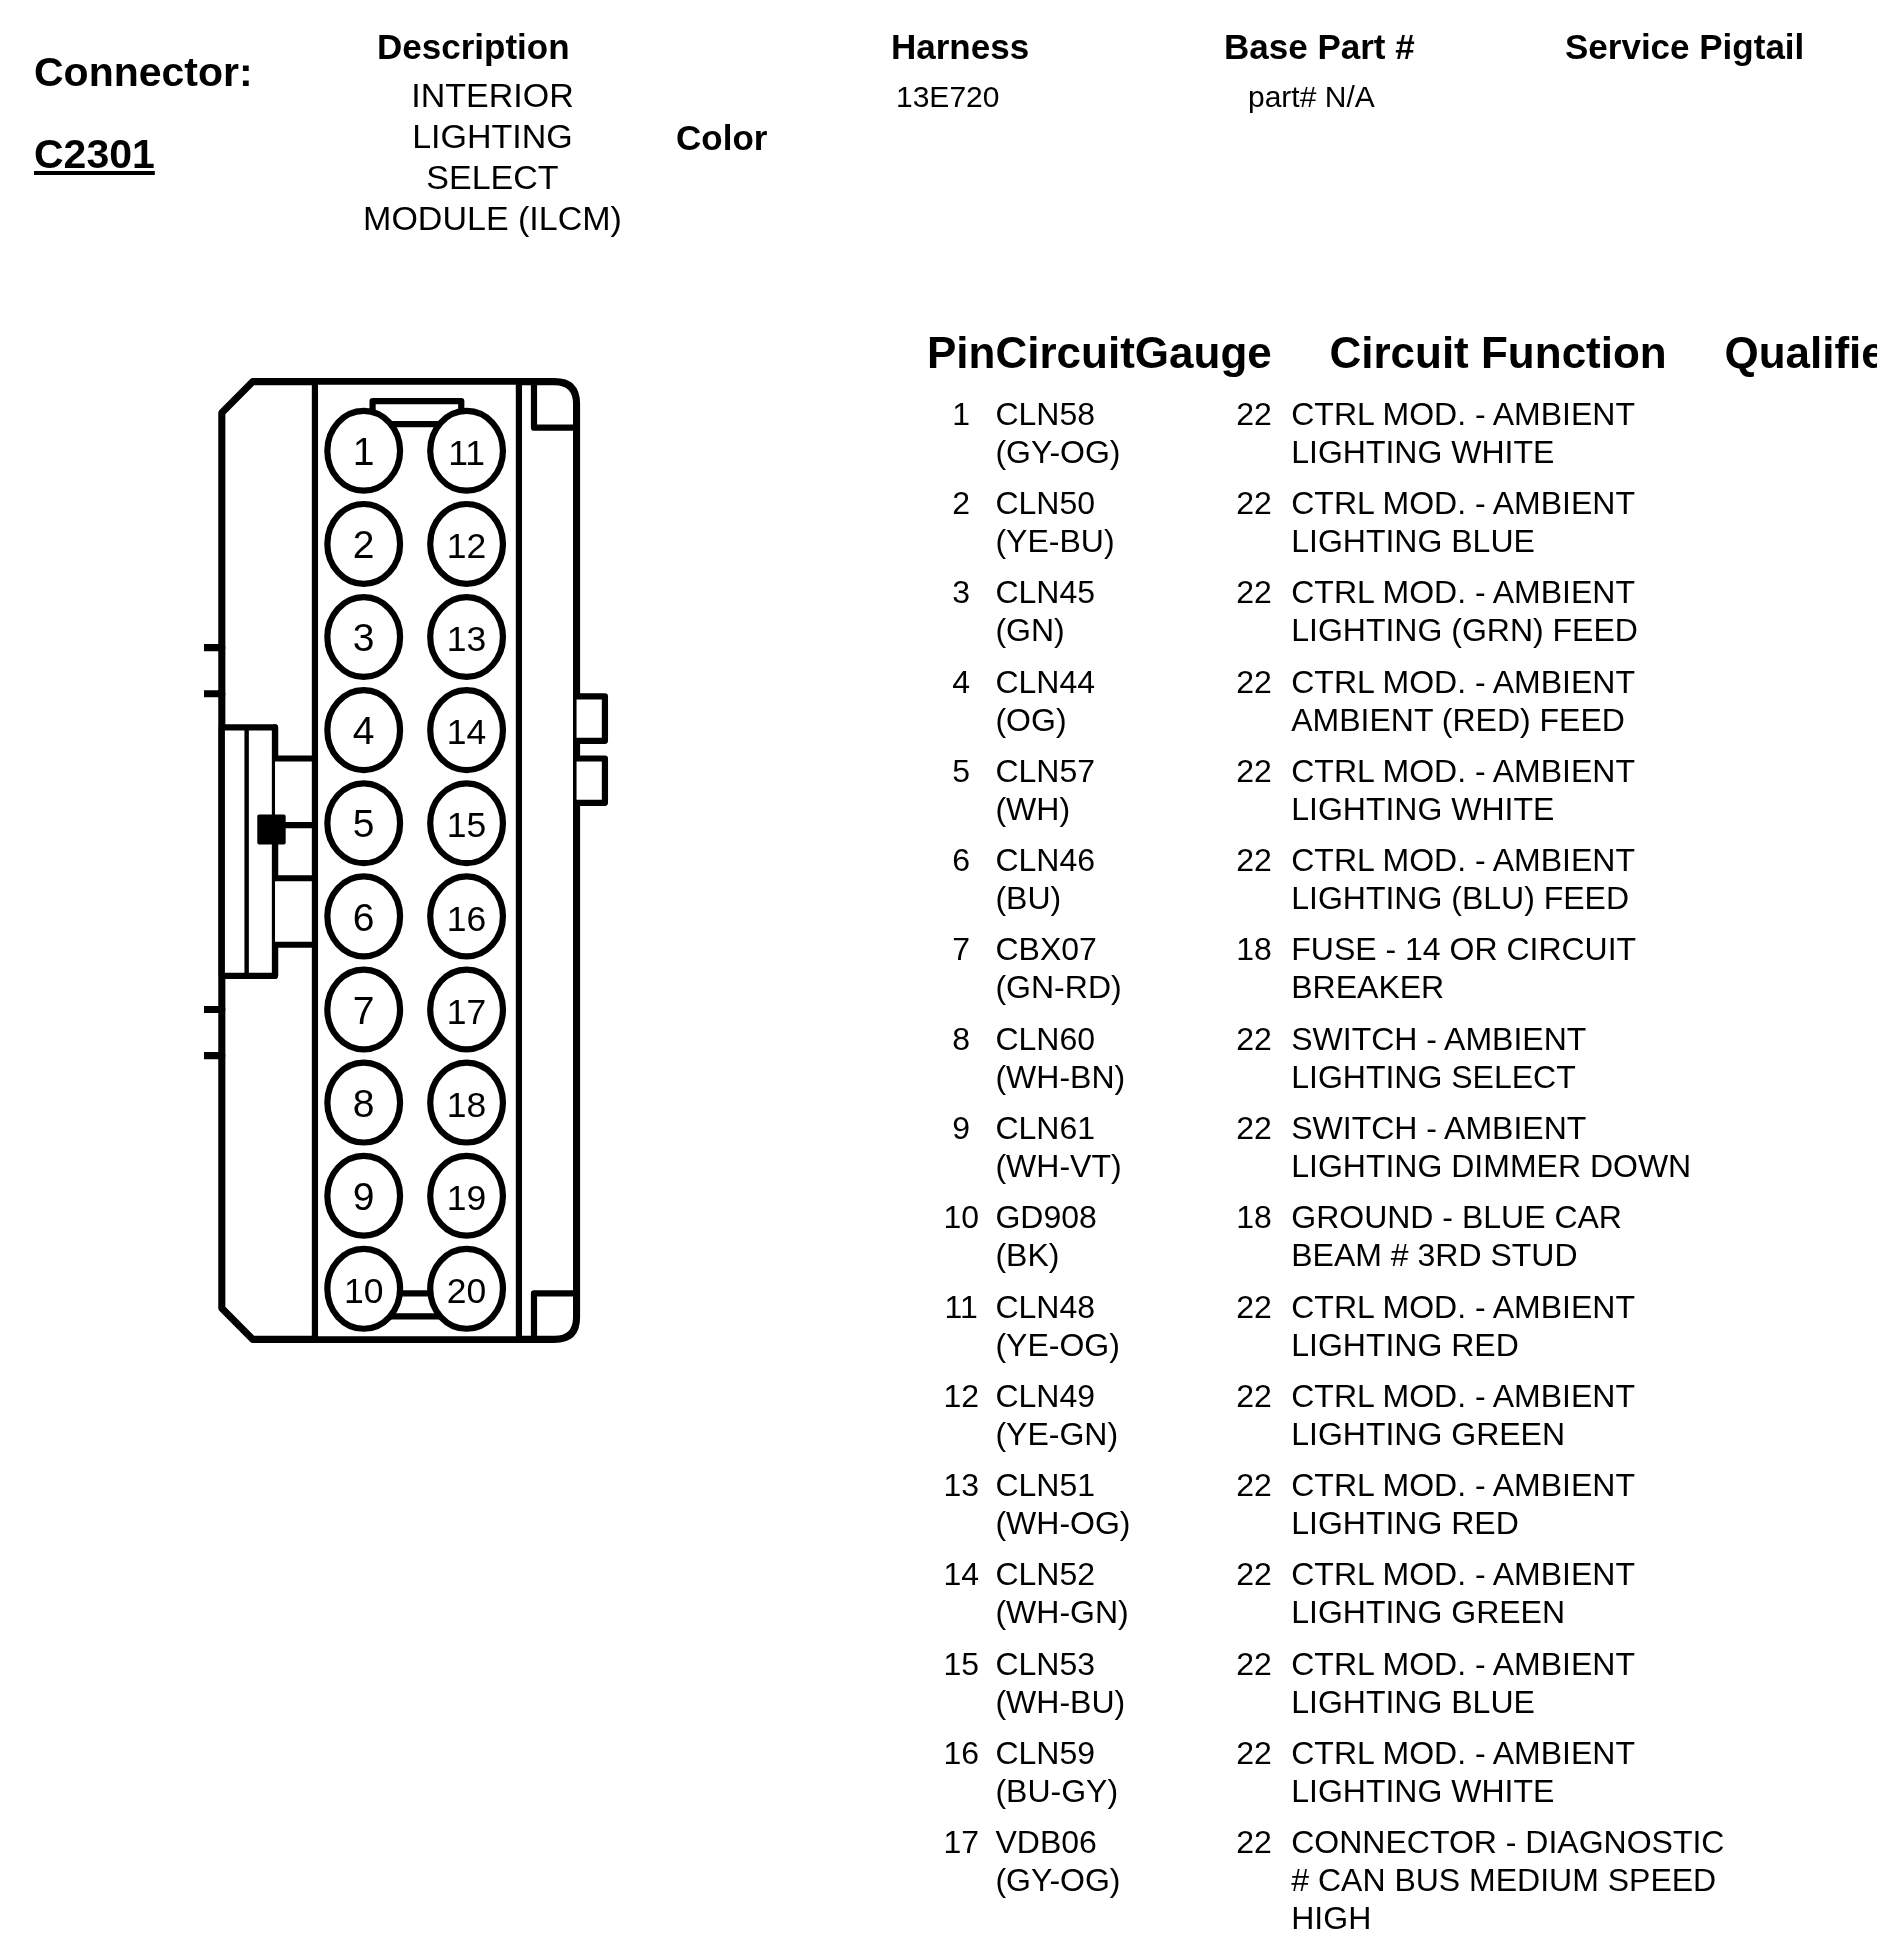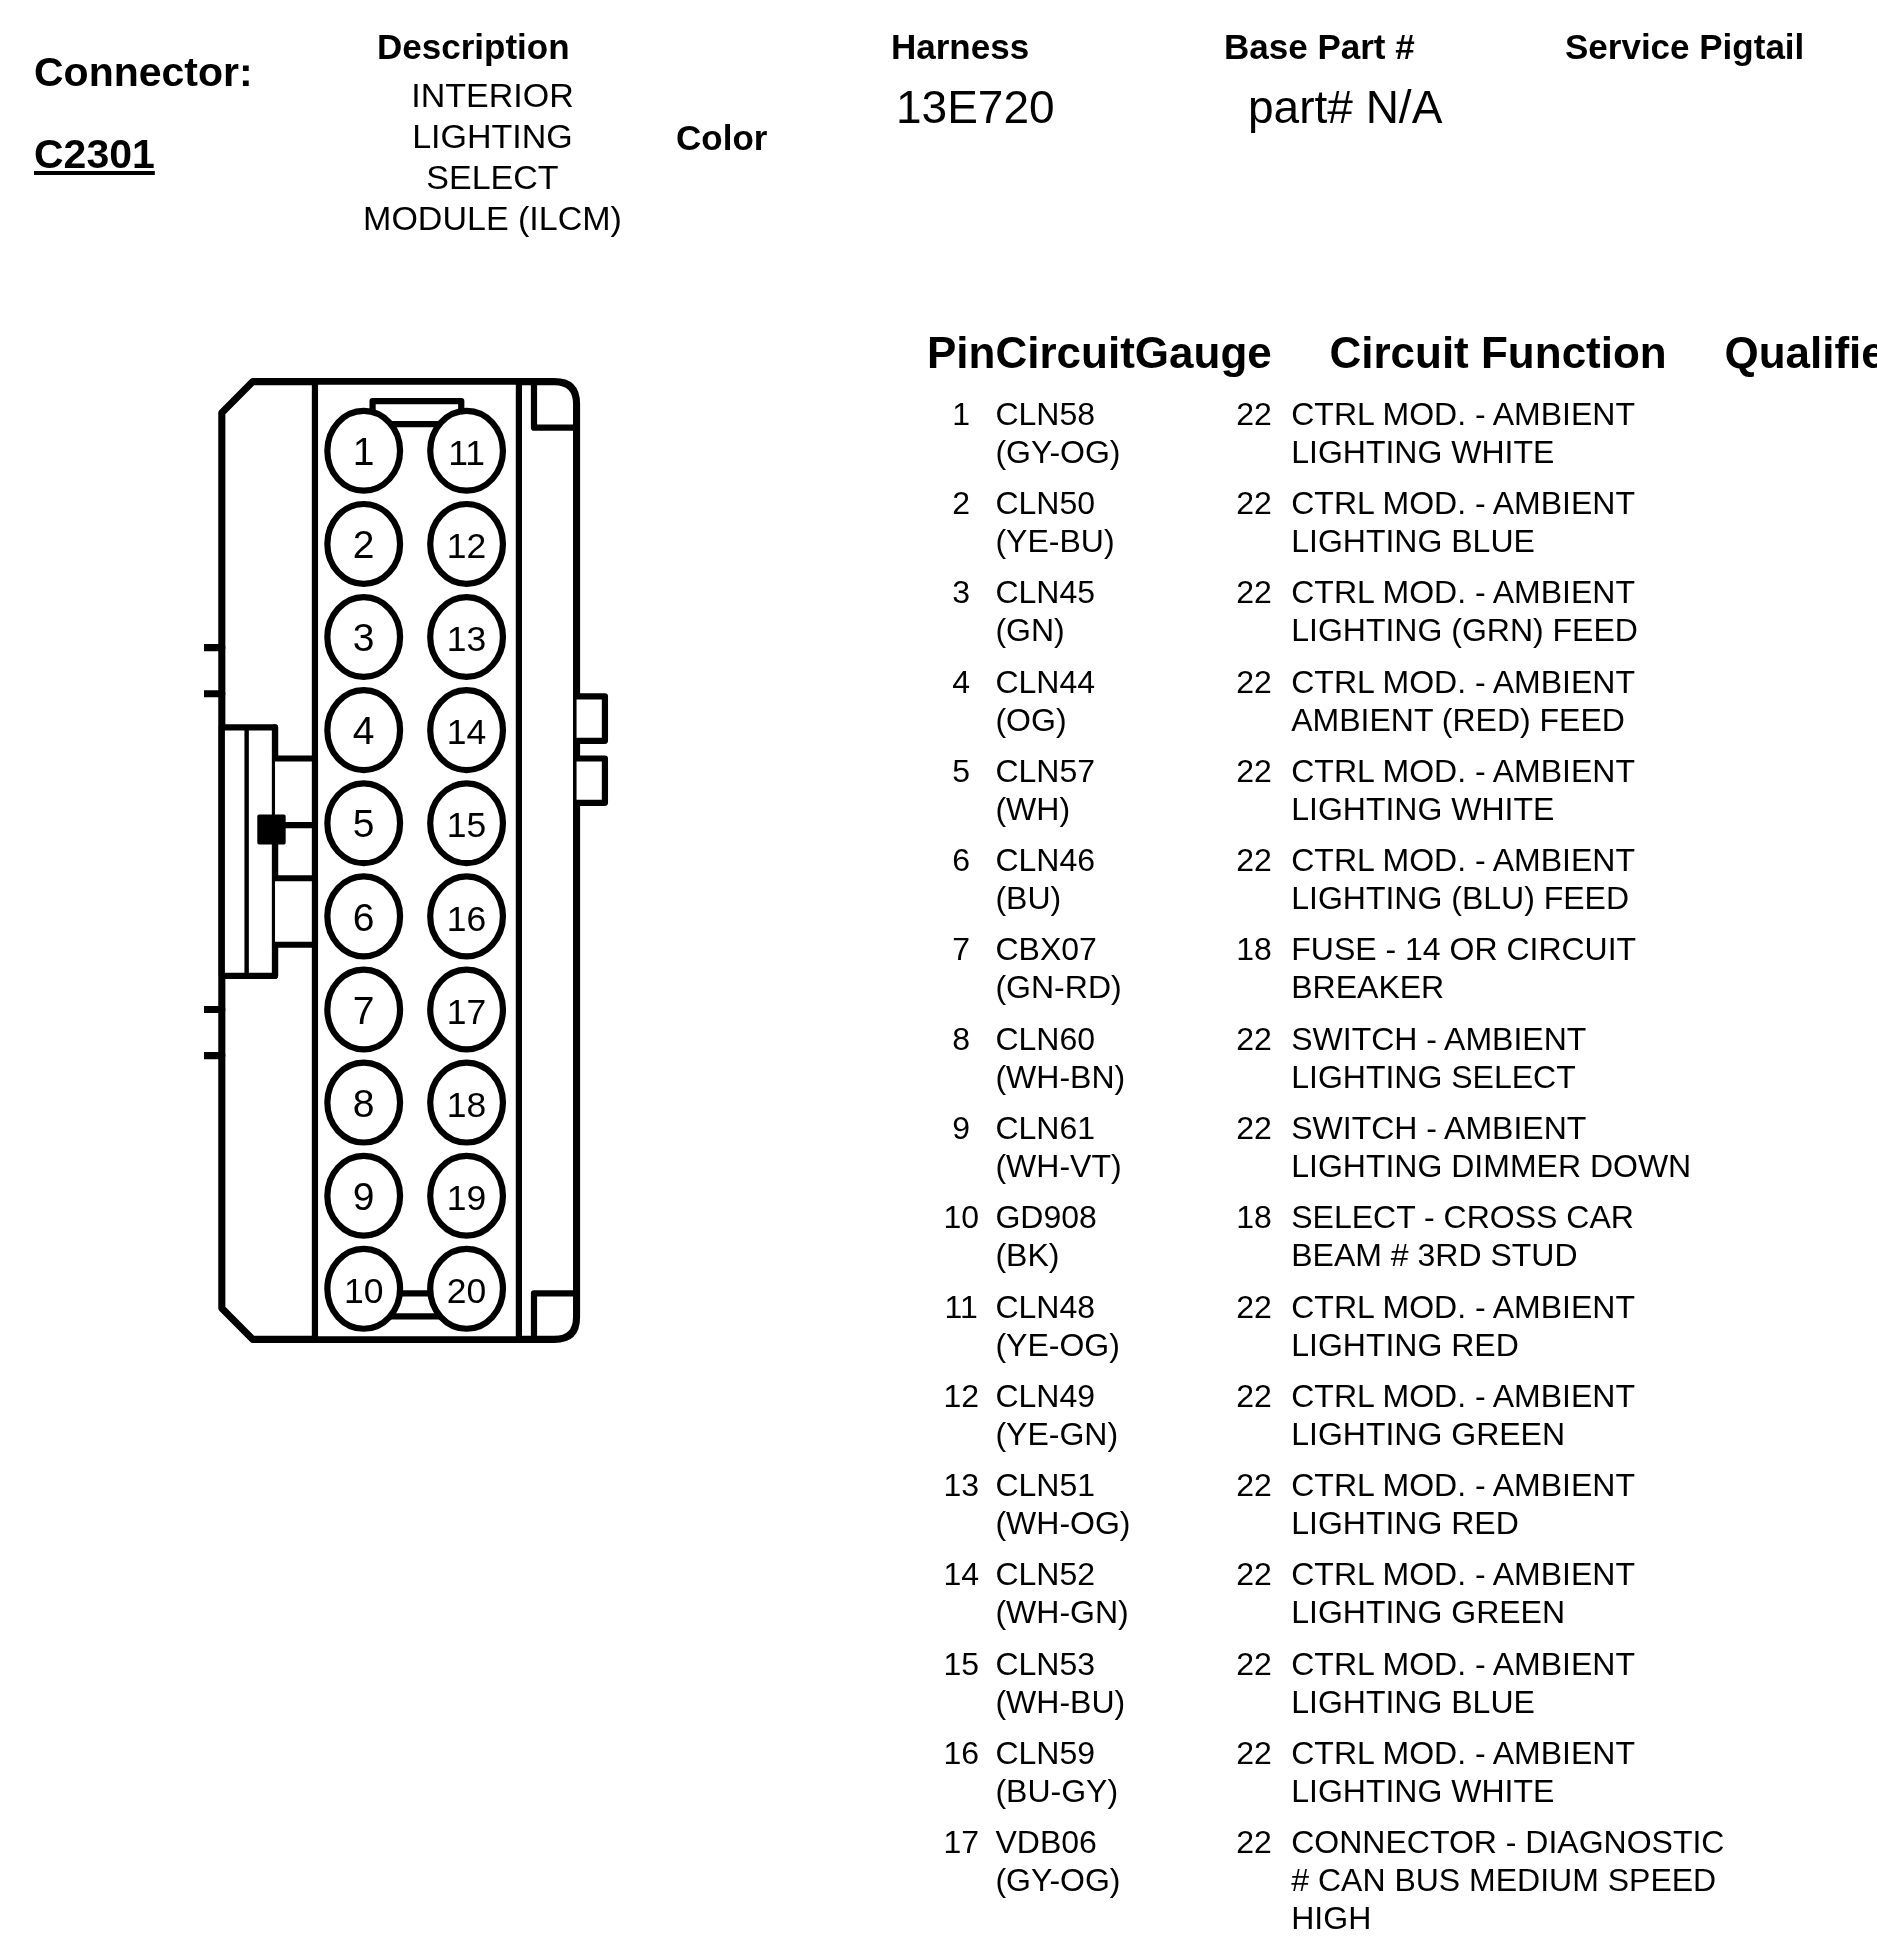--- a/index.html
+++ b/index.html
@@ -25,21 +25,21 @@
     height: 257px;
   }
   .hdr-label {
     position: absolute;
     font-weight: bold;
     font-size: 35px;
     white-space: nowrap;
   }
   .hdr-value {
     position: absolute;
-    font-size: 46px;
+    font-size: 30px;
     white-space: nowrap;
   }
   #connector-label {
     left: 34px;
     top: 49px;
     font-size: 41px;
     font-weight: bold;
   }
   #connector-id {
     left: 34px;
@@ -347,21 +347,21 @@
           <td class="col-qual"></td>
         </tr>
         <tr>
           <td class="col-pin">10</td>
           <td class="col-circuit">
             <span class="circuit-code">GD908</span>
             <span class="circuit-color">(BK)</span>
           </td>
           <td class="col-gauge">18</td>
           <td class="col-function">
-            <span class="fn-line">SELECT - CROSS CAR</span>
+            <span class="fn-line">GROUND - BLUE CAR</span>
             <span class="fn-line">BEAM # 3RD STUD</span>
           </td>
           <td class="col-qual"></td>
         </tr>
         <tr>
           <td class="col-pin">11</td>
           <td class="col-circuit">
             <span class="circuit-code">CLN48</span>
             <span class="circuit-color">(YE-OG)</span>
           </td>

